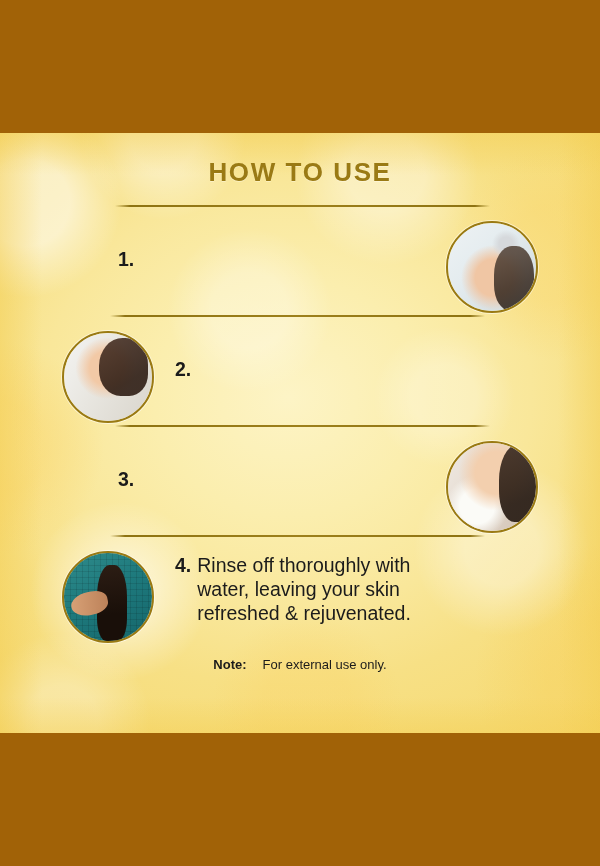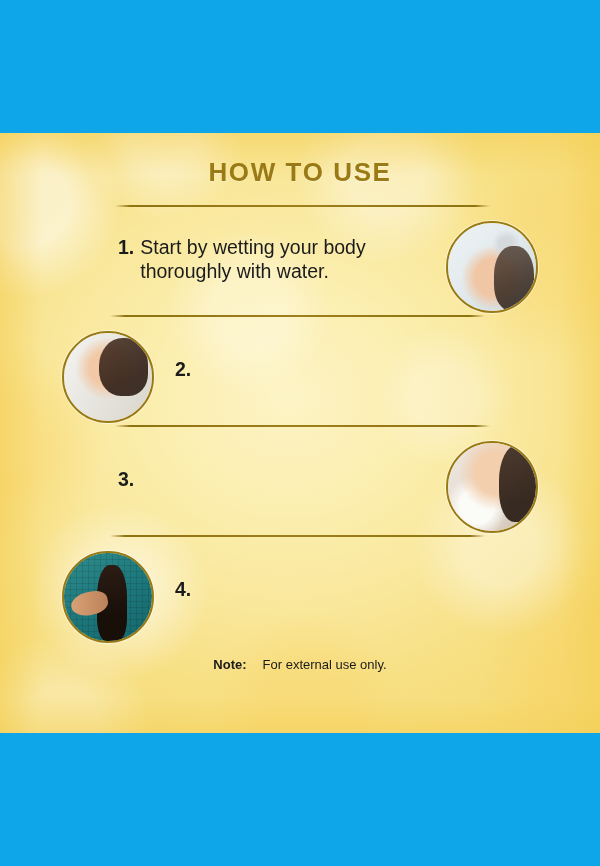--- a/index.html
+++ b/index.html
@@ -12,21 +12,21 @@
     height: 866px;
     font-family: "Liberation Sans", sans-serif;
     overflow: hidden;
     position: relative;
   }
 
   
   .page {
     position: absolute;
     inset: 0;
-    background: #0ea5e9;
+    background: #a16207;
   }
 
   
   .panel {
     position: absolute;
     left: 0;
     top: 133px;
     width: 600px;
     height: 600px;
     overflow: hidden;
@@ -263,22 +263,20 @@
 
       <div class="title">HOW TO USE</div>
 
       <div class="step step-1">
         <div class="divider from-left"></div>
         <div class="thumb right">
           <div class="photo scene-shower-face"></div>
         </div>
         <div class="step-text align-left">
           <span class="step-num">1.</span>
-          <span class="step-body">Start by wetting your body
-thoroughly with water.</span>
         </div>
       </div>
 
       <div class="step step-2">
         <div class="divider from-right"></div>
         <div class="thumb left">
           <div class="photo scene-sponge-shoulder"></div>
         </div>
         <div class="step-text align-right">
           <span class="step-num">2.</span>
@@ -295,20 +293,23 @@
         </div>
       </div>
 
       <div class="step step-4">
         <div class="divider from-right"></div>
         <div class="thumb left">
           <div class="photo scene-shower-back"></div>
         </div>
         <div class="step-text align-right">
           <span class="step-num">4.</span>
+          <span class="step-body">Rinse off thoroughly with
+water, leaving your skin
+refreshed &amp; rejuvenated.</span>
         </div>
       </div>
 
       <div class="note">
         <span class="note-label">Note:</span><span class="note-text">For external use only.</span>
       </div>
 
     </div>
   </div>
 

